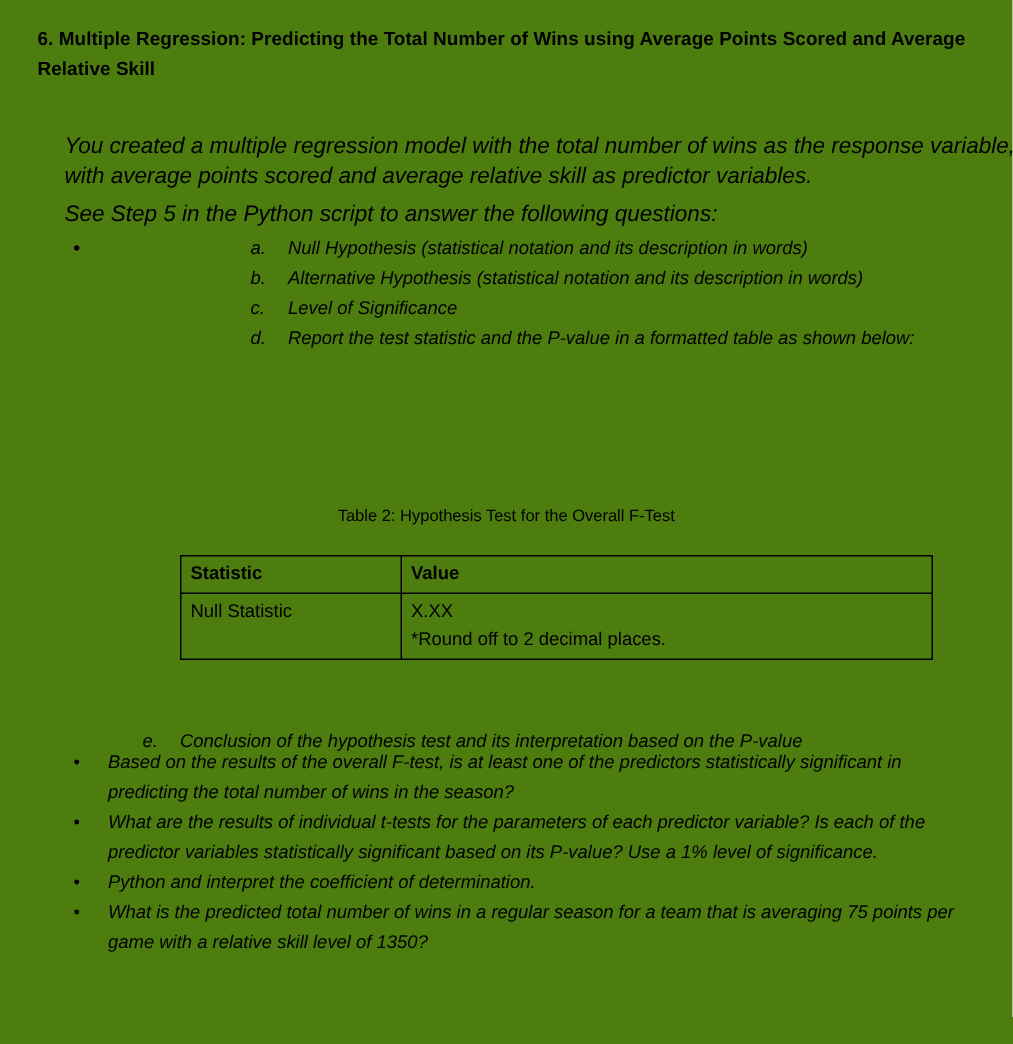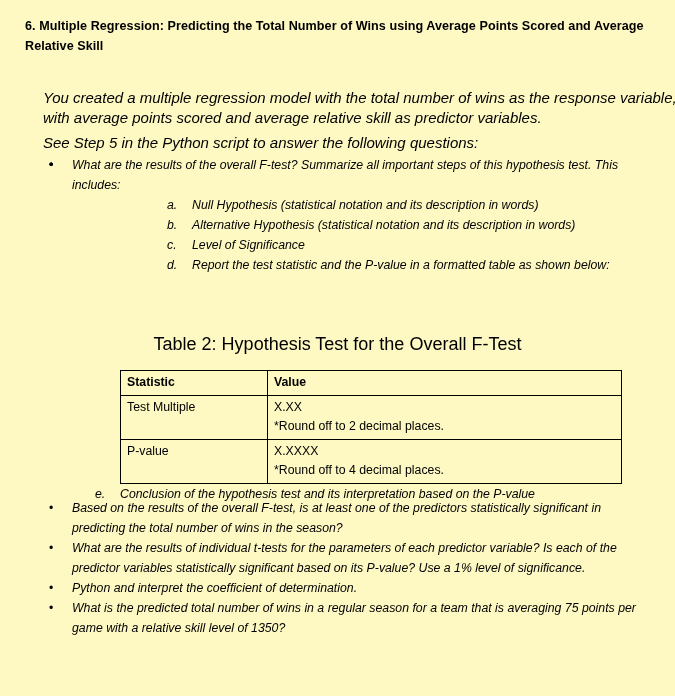--- a/index.html
+++ b/index.html
@@ -4,21 +4,21 @@
 <style>
   html, body {
     margin: 0;
     padding: 0;
     background: #ffffff;
   }
   .page {
     position: relative;
     width: 675px;
     height: 696px;
-    background: #fef9c3;
+    background: #4d7c0f;
     overflow: hidden;
     font-family: "Liberation Sans", sans-serif;
     color: #000000;
     -webkit-font-smoothing: antialiased;
   }
 
   
   .doc-heading {
     position: absolute;
     left: 25px;
@@ -112,21 +112,21 @@
   }
   #item-e .sub-marker { left: 95px; }
 
   
   .table-caption {
     position: absolute;
     left: 0;
     top: 334px;
     width: 675px;
     text-align: center;
-    font-size: 18px;
+    font-size: 11px;
     line-height: 20px;
   }
 
   
   .stat-table {
     position: absolute;
     left: 120px;
     top: 370px;
     width: 501px;
     border-collapse: collapse;
@@ -162,21 +162,20 @@
 
   <ul class="bullet-list" id="bullets-top">
     <li class="bullet-item">
       <span class="bullet-dot">•</span>
     </li>
     <li class="bullet-item">
       <span class="bullet-dot">•</span>
     </li>
     <li class="bullet-item">
       <span class="bullet-dot">•</span>
-      <span class="bullet-text">What are the results of the overall F-test? Summarize all important steps of this hypothesis test. This includes:</span>
 
       <ol class="sub-list">
         <li class="sub-item">
           <span class="sub-marker">a.</span>
           <span class="sub-text">Null Hypothesis (statistical notation and its description in words)</span>
         </li>
         <li class="sub-item">
           <span class="sub-marker">b.</span>
           <span class="sub-text">Alternative Hypothesis (statistical notation and its description in words)</span>
         </li>
@@ -200,33 +199,26 @@
       <col class="col-val">
     </colgroup>
     <thead>
       <tr>
         <th>Statistic</th>
         <th>Value</th>
       </tr>
     </thead>
     <tbody>
       <tr>
-        <td>Test Multiple</td>
+        <td>Null Statistic</td>
         <td>
           <span>X.XX</span>
           <span class="cell-note">*Round off to 2 decimal places.</span>
         </td>
       </tr>
-      <tr>
-        <td>P-value</td>
-        <td>
-          <span>X.XXXX</span>
-          <span class="cell-note">*Round off to 4 decimal places.</span>
-        </td>
-      </tr>
     </tbody>
   </table>
 
   <div class="sub-item" id="item-e">
     <span class="sub-marker">e.</span>
     <span class="sub-text">Conclusion of the hypothesis test and its interpretation based on the P-value</span>
   </div>
 
   <ul class="bullet-list" id="bullets-bottom">
     <li class="bullet-item">

